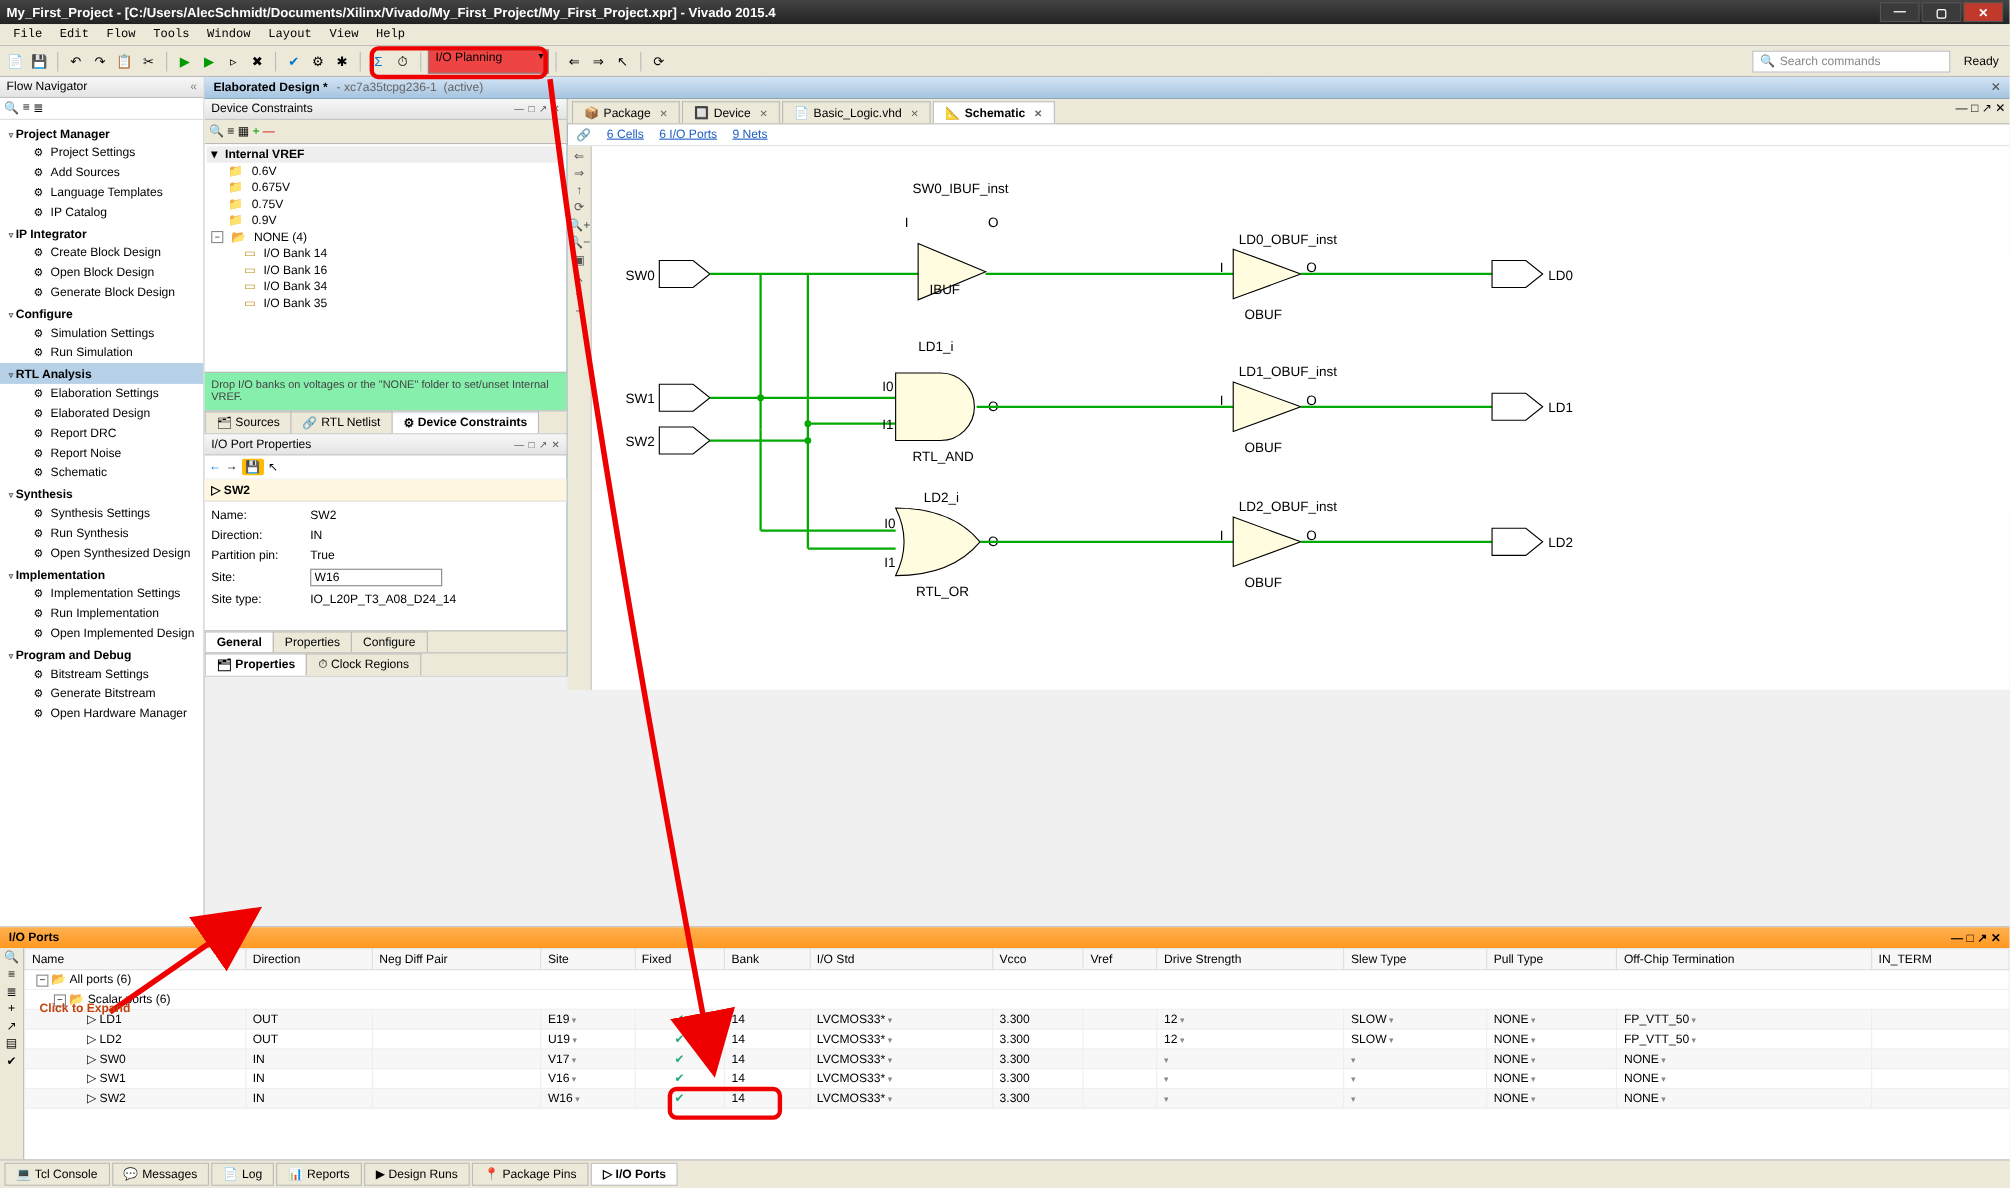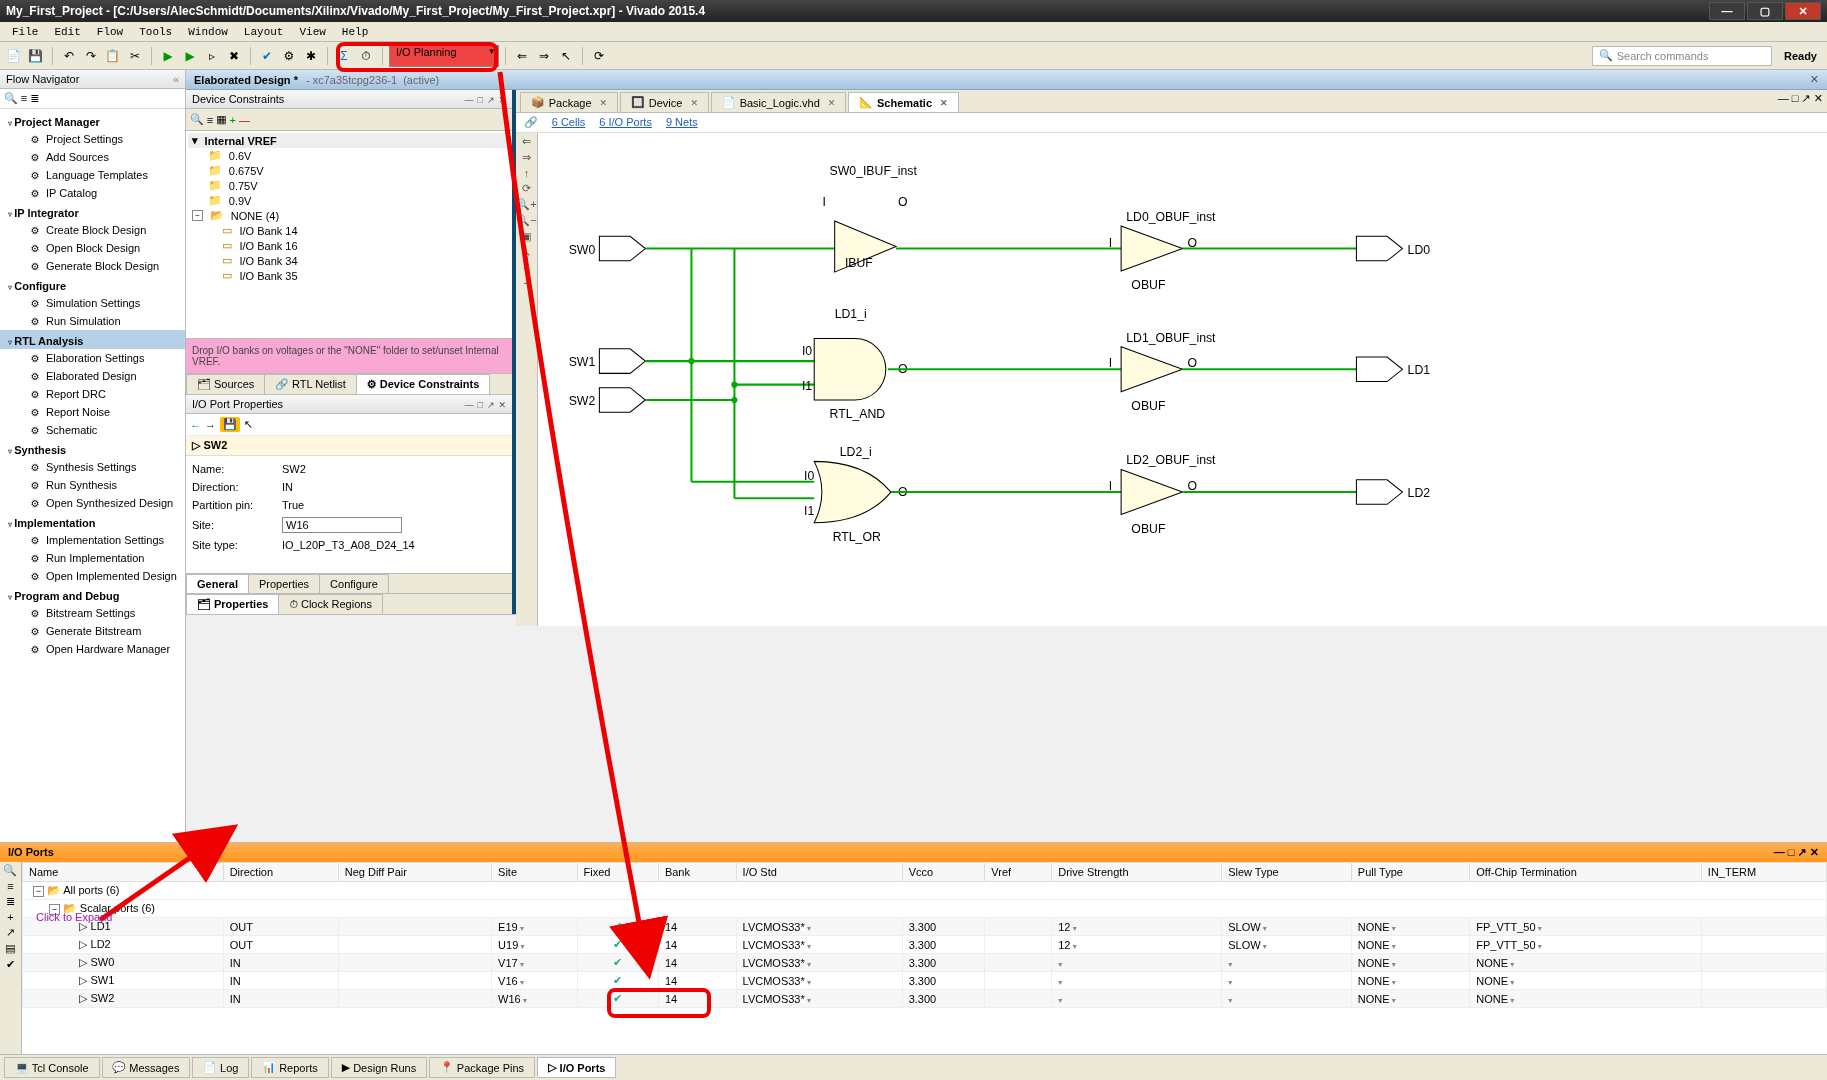--- a/index.html
+++ b/index.html
@@ -9,48 +9,48 @@
 .titlebar .winbtn { width: 36px; height: 18px; margin-left: 2px; display: flex; align-items: center; justify-content: center; color:#fff; background:#3b3b3b; border:1px solid #555;}
 .titlebar .winbtn.close { background: #c0392b; }
 .menubar { background: #ece9d8; height: 20px; display: flex; align-items: center; padding: 0 4px; border-bottom: 1px solid #bbb; }
 .menubar span { padding: 2px 8px; cursor: default; font-family: Liberation Mono, monospace; }
 .toolbar { background: #ece9d8; height: 28px; display: flex; align-items: center; padding: 0 4px; border-bottom: 1px solid #bbb; gap:2px;}
 .toolbar .tbtn { width: 20px; height: 20px; border: 1px solid transparent; display:flex; align-items:center; justify-content:center; font-size:12px;}
 .toolbar .tsep { width: 1px; height: 18px; background: #bbb; margin: 0 4px; }
 .toolbar .dropdown { height: 22px; border: 1px solid #888; background: #ef4444; display:flex; align-items:flex-start; padding:0 20px 0 6px; position:relative; min-width:110px;}
 .toolbar .dropdown::after { content:"▾"; position:absolute; right:4px; font-size:9px;}
 .toolbar .search { margin-left: auto; width: 180px; height: 20px; border: 1px solid #bbb; background: #fff; padding: 0 6px; color:#888; display:flex; align-items:center;}
-.toolbar .ready { margin-left: 10px; font-weight: bold; margin-right:6px;}
+.toolbar .ready { margin-left: 10px; font-weight: normal; margin-right:6px;}
 .main { display: flex; height: calc(100% - 70px - 238px); }
 .flownav { width: 186px; background: #fff; border-right: 1px solid #bbb; display:flex; flex-direction:column;}
 .panehdr { background: linear-gradient(#f7f7f7,#e4e4e4); border-bottom: 1px solid #bbb; padding: 3px 6px; display:flex; align-items:center;}
 .panehdr .title { flex:1; font-weight: normal; }
 .panehdr .btns span { margin-left:4px; font-size:9px; color:#555;}
 .flownav .body { flex:1; overflow:auto; padding: 2px 0;}
 .fn-section { padding: 5px 8px 2px; font-weight: bold; }
 .fn-section::before { content:"▸ "; color:#555; font-size:8px;}
 .fn-section.open::before { content:"▿ "; }
 .fn-item { padding: 2px 4px 2px 28px; display:flex; align-items:center; gap:4px;}
 .fn-item .ico { width:14px; height:14px; display:inline-flex; align-items:center; justify-content:center; font-size:10px;}
 .center { flex:1; display:flex; flex-direction:column; }
 .edhdr { background: linear-gradient(#d3e4f5,#a6c4e0); border-bottom:1px solid #8ab; padding:3px 8px; display:flex; align-items:center;}
 .edhdr .t { font-weight:bold; }
 .edhdr .sub { margin-left:8px; color:#666;}
 .upperrow { display:flex; height: 68%; border-bottom:1px solid #bbb;}
-.leftcol { width: 330px; display:flex; flex-direction:column; border-right:4px solid #0c4a6e;}
+.leftcol { width: 330px; display:flex; flex-direction:column; border-right:1px solid #0c4a6e;}
 .dcpane { flex:1; display:flex; flex-direction:column; background:#fff;}
 .dc-toolbar { height:22px; background:#ece9d8; border-bottom:1px solid #bbb; display:flex; align-items:center; padding:0 4px; gap:3px;}
 .dc-toolbar span{font-size:11px;}
 .tree { flex:1; overflow:auto; padding:2px;}
 .tree-row { padding:1px 4px; display:flex; align-items:center; gap:2px;}
 .tree-row.hdr { background:#eee; font-weight:bold;}
 .tree-row .ind1{width:14px;} .tree-row .ind2{width:28px;}
 .tree-row .exp { width:11px; height:11px; border:1px solid #888; display:inline-flex; align-items:center; justify-content:center; font-size:8px; line-height:1;}
 .tree-row .fold { color:#c8a030;}
-.hint { font-size:10px; color:#444; padding:6px; border-top:1px solid #bbb; background:#f9a8d4;}
+.hint { font-size:10px; color:#444; padding:6px; border-top:1px solid #bbb; background:#86efac;}
 .tabs { display:flex; background:#ece9d8; border-top:1px solid #bbb;}
 .tabs .tab { padding:3px 10px; border:1px solid #bbb; border-bottom:none; background:#ece9d8; margin-right:-1px; display:flex; align-items:center; gap:3px;}
 .tabs .tab.active { background:#fff; font-weight:bold;}
 .proppane { height: 220px; display:flex; flex-direction:column; background:#fff; border-top:1px solid #bbb;}
 .prop-toolbar{height:22px; display:flex; align-items:center; padding:0 4px; gap:4px; border-bottom:1px solid #eee;}
 .propname { padding:3px 6px; background:#fff7e0; border-bottom:1px solid #ddd; font-weight:bold;}
 .propbody { flex:1; overflow:auto; padding:4px;}
 .proprow { display:flex; padding:3px 2px; align-items:center;}
 .proprow .k { width:90px;}
 .proprow .v { flex:1;}
@@ -77,21 +77,21 @@
 .iotable td { border:1px solid #eee; padding:2px 6px; white-space:nowrap;}
 .iotable tr.alt td { background:#f7f7f7;}
 .iotable .chk{color:#2a7;}
 .iotable .dd::after{content:" ▾"; color:#888; font-size:8px;}
 .bottomtabs { display:flex; background:#ece9d8; border-top:1px solid #bbb; padding:2px 4px;}
 .bottomtabs .tab { padding:3px 10px; border:1px solid #bbb; background:#ece9d8; margin-right:2px; display:flex; align-items:center; gap:3px;}
 .bottomtabs .tab.active { background:#fff; font-weight:bold;}
 svg text { font-family: "Segoe UI", sans-serif; font-size:12px;}
 .anno { position:absolute; pointer-events:none; z-index:100;}
 .redbox { border:4px solid #e00; border-radius:8px;}
-.redtext { color:#a21caf; font-weight:normal; font-size:24px; font-family:Calibri,sans-serif;}
+.redtext { color:#c2410c; font-weight:bold; font-size:24px; font-family:Calibri,sans-serif;}
 </style>
 </head>
 <body>
 
 <div class="titlebar">
   <span class="title">My_First_Project - [C:/Users/AlecSchmidt/Documents/Xilinx/Vivado/My_First_Project/My_First_Project.xpr] - Vivado 2015.4</span>
   <span class="winbtn">—</span>
   <span class="winbtn">▢</span>
   <span class="winbtn close">✕</span>
 </div>

